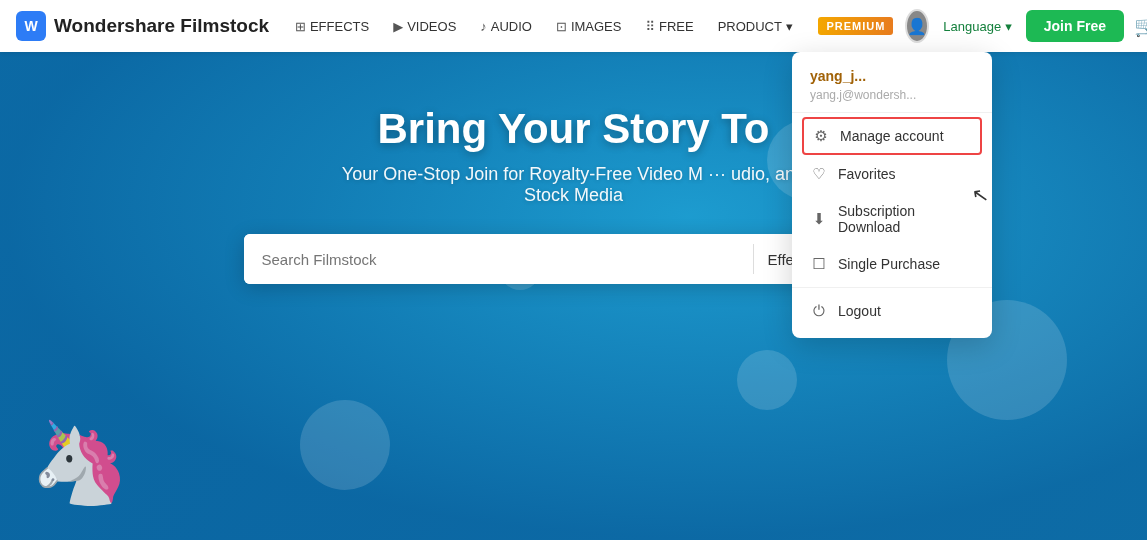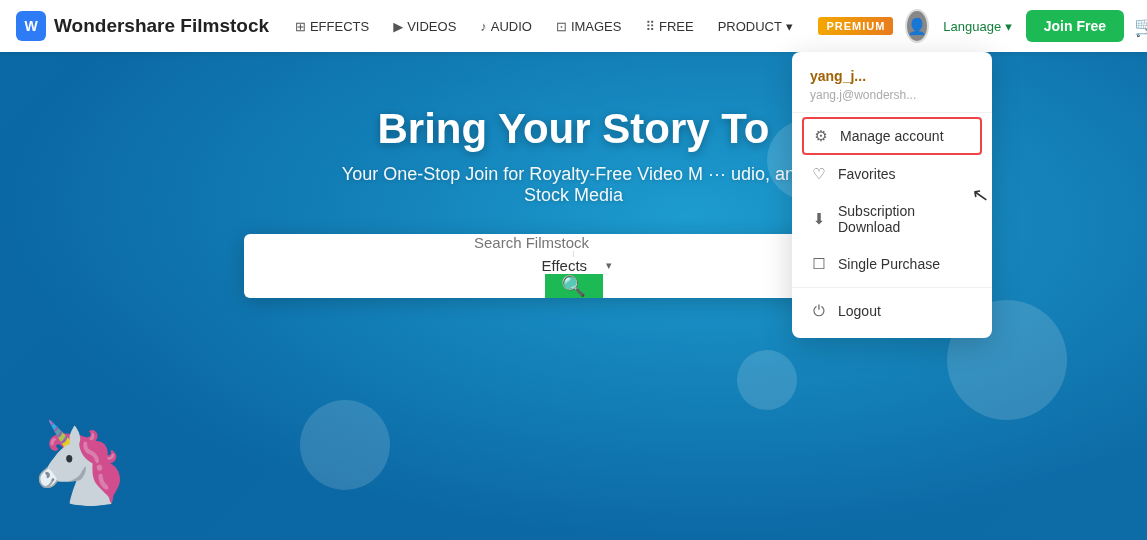--- a/index.html
+++ b/index.html
@@ -149,23 +149,22 @@
 
     
     .search-bar {
       display: flex;
       align-items: center;
       background: white;
       border-radius: 6px;
       overflow: hidden;
       width: 660px;
       margin: 28px auto 8px;
-      height: 64px;
+      height: 50px;
       box-shadow: 0 4px 20px rgba(0,0,0,0.2);
-      flex-direction: column;
     }
     .search-input {
       flex: 1;
       border: none;
       outline: none;
       padding: 0 18px;
       font-size: 15px;
       color: #999;
       height: 100%;
     }

